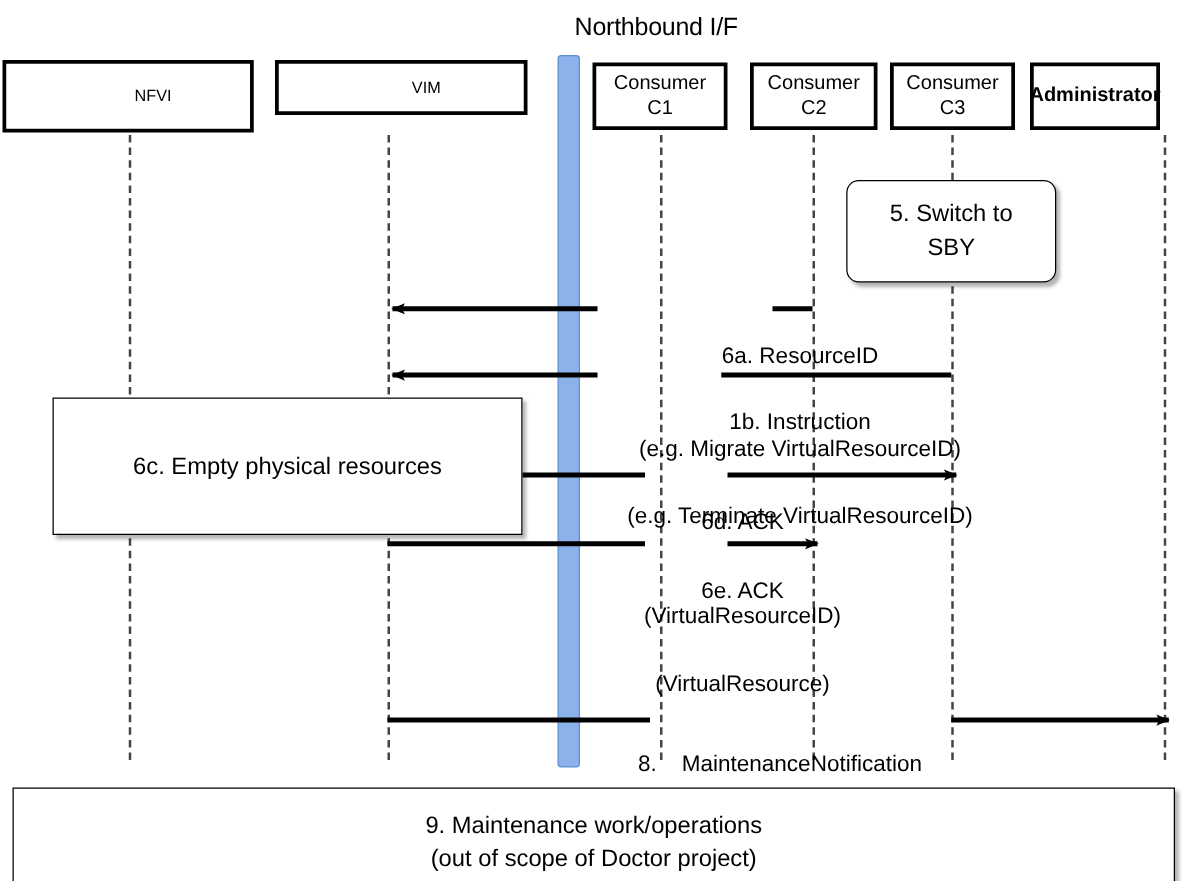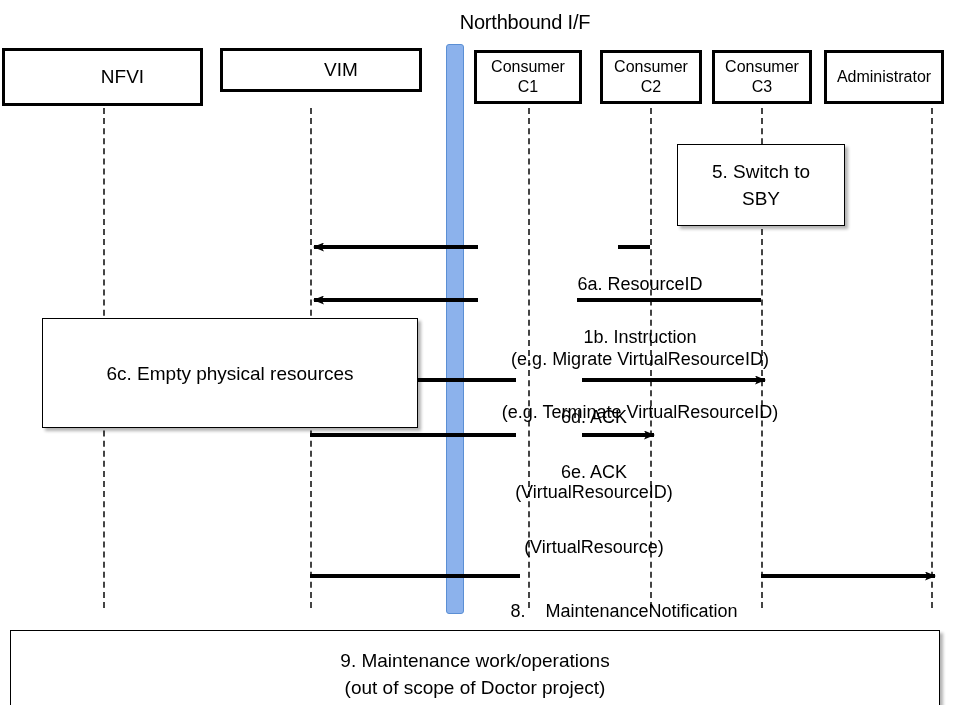--- a/index.html
+++ b/index.html
@@ -35,21 +35,21 @@
     border: 3px solid #000000;
     background: #ffffff;
     display: flex;
     align-items: center;
     justify-content: center;
     text-align: center;
     font-size: 16px;
     line-height: 20px;
     z-index: 6;
   }
-  .actor-box.wide { font-size: 19px; padding-left: 40px; }
+  .actor-box.wide { font-size: 13px; padding-left: 40px; }
   .actor-label { display: block; white-space: pre-line; }
   
   .lifeline {
     position: absolute;
     width: 0;
     border-left: 2px dashed #444444;
     z-index: 1;
   }
   
   .nb-bar {
@@ -125,21 +125,21 @@
 C1</span>
   </div>
   <div class="actor-box" style="left:600px; top:50px; width:102px; height:54px;">
     <span class="actor-label">Consumer
 C2</span>
   </div>
   <div class="actor-box" style="left:712px; top:50px; width:100px; height:54px;">
     <span class="actor-label">Consumer
 C3</span>
   </div>
-  <div class="actor-box" style="left:824px; top:50px; width:120px; height:54px;">
+  <div class="actor-box" style="left:824px; top:50px; width:104px; height:54px;font-weight:bold;">
     <span class="actor-label">Administrator</span>
   </div>
 
   <svg class="arrow-svg" viewBox="0 0 954 705">
     <defs>
       <marker id="ah" markerWidth="11" markerHeight="9" refX="10" refY="4.5" orient="auto" markerUnits="userSpaceOnUse">
         <path d="M0,0 L11,4.5 L0,9 L2.5,4.5 Z" fill="#000000"></path>
       </marker>
     </defs>
 
@@ -177,21 +177,21 @@
   <div class="msg-label" style="left:360px; top:410px; width:468px;">
     <span class="l1">6e. ACK</span>
     <span class="l2">(VirtualResource)</span>
   </div>
 
   <div class="msg-label" style="left:320px; top:549px; width:608px;">
     <span class="l1">8.    MaintenanceNotification</span>
     <span class="l2">(ResourceID; State=“in-maintenance”; Result)</span>
   </div>
 
-  <div class="note-box" style="left:677px; top:144px; width:168px; height:82px;">
+  <div class="note-box" style="left:677px; top:144px; width:168px; height:82px;border-radius:10px;">
     <span class="note-text">5. Switch to
 SBY</span>
   </div>
 
   <div class="note-box" style="left:22px; top:318px; width:376px; height:110px;margin-left:20px;">
     <span class="note-text">6c. Empty physical resources</span>
   </div>
 
 
   <div class="note-box" style="left:10px; top:610px; width:930px; height:87px;margin-top:20px;">

